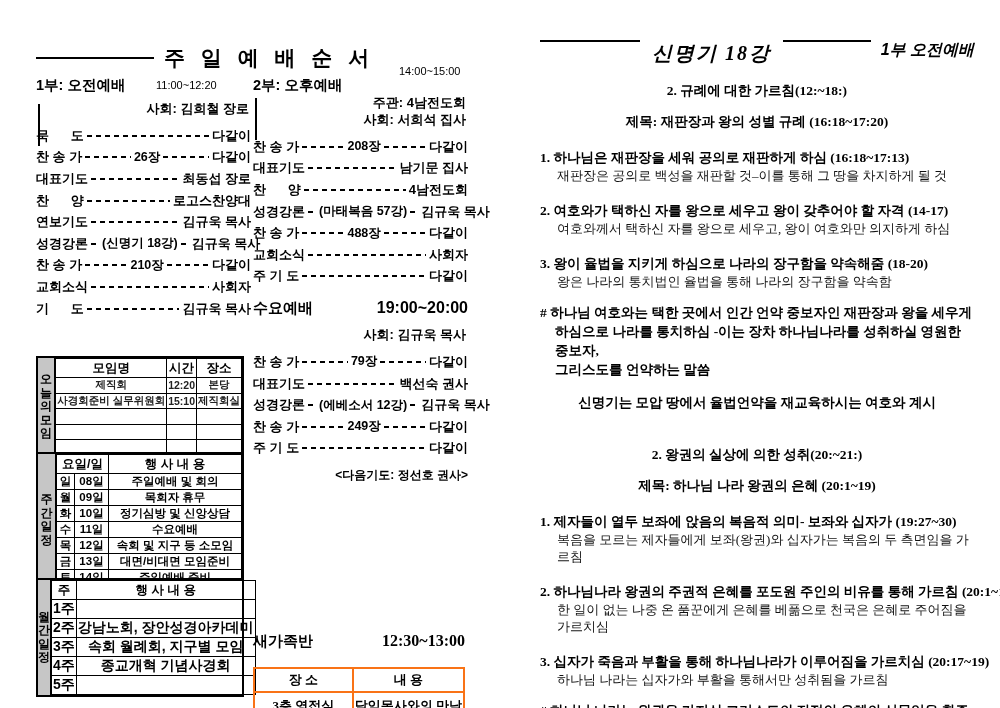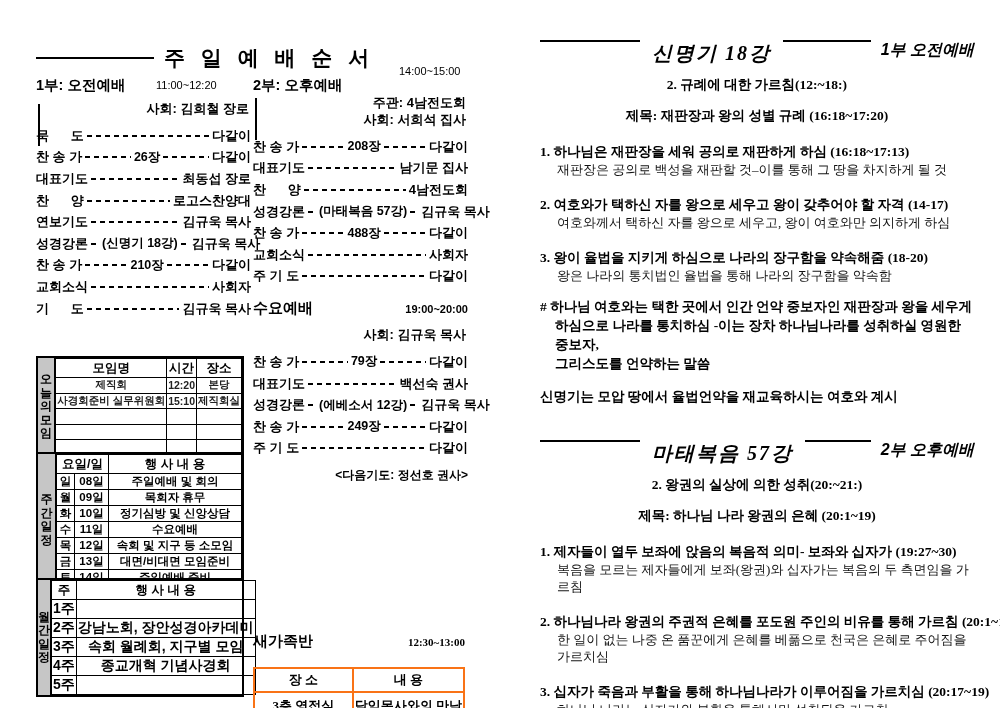--- a/index.html
+++ b/index.html
@@ -24,21 +24,21 @@
   .rline{text-align:right;font-size:13px;font-weight:bold;line-height:17px;padding-right:2px;white-space:nowrap;}
   .olist{margin-top:8px;}
   .oline{display:flex;align-items:center;height:21.6px;font-size:13px;font-weight:bold;}
   .olabel{white-space:pre;}
   .omid{white-space:pre;font-size:12.5px;}
   .oval{white-space:pre;}
   .leader{flex:1;height:2px;min-width:8px;margin:0 3px;
     background-image:repeating-linear-gradient(to right,#000 0 5px,transparent 5px 9px);}
   .svc-head{display:flex;justify-content:space-between;align-items:baseline;margin-top:12px;}
   .svc-label{font-size:15px;font-weight:bold;}
-  .svc-time{font-size:11px;font-weight:bold;}
+  .svc-time{font-size:16px;font-weight:bold;}
   .next-prayer{text-align:right;font-size:12px;font-weight:bold;margin-top:8px;white-space:nowrap;}
 
   
   .tblwrap{display:flex;border:2px solid #000;background:#fff;}
   .sidecell{width:17px;background:#c6c6c6;border-right:1px solid #000;
     display:flex;align-items:center;justify-content:center;
     font-size:12px;font-weight:bold;white-space:pre-line;line-height:13.5px;text-align:center;}
   .ltable{border-collapse:collapse;flex:1;table-layout:fixed;}
   .ltable th,.ltable td{border:1px solid #000;text-align:center;padding:0 1px;
     font-weight:bold;overflow:hidden;white-space:nowrap;}
@@ -54,29 +54,29 @@
 
   
   #right-page{left:540px;top:40px;width:434px;
     font-family:"Liberation Serif","DejaVu Serif",serif;}
   .sec-head{display:flex;align-items:flex-start;font-style:italic;}
   .sec-rule-l{width:100px;}
   .sec-rule-m{flex:1;max-width:110px;}
   .sec-title{font-size:20px;font-weight:bold;margin:0 12px;letter-spacing:2px;white-space:nowrap;}
   .sec-badge{font-size:16px;font-weight:bold;margin-left:10px;white-space:nowrap;
     font-family:"Liberation Sans","DejaVu Sans",sans-serif;}
-  .sec-sub{text-align:center;font-weight:bold;font-size:13.5px;margin-top:9px;}
+  .sec-sub{text-align:center;font-weight:bold;font-size:13.5px;margin-top:15px;}
   .sec-topic{text-align:center;font-weight:bold;font-size:13.5px;margin-top:13px;}
   .sec-items{margin-top:2px;}
   .item{margin-top:11px;}
   .item-head{font-weight:bold;font-size:13.5px;line-height:18px;white-space:nowrap;margin-top:18px;}
   .item-body{font-size:13px;line-height:17px;padding-left:17px;color:#111;}
   .sec-note{margin-top:13px;font-weight:bold;font-size:13.5px;line-height:19px;
     padding-left:15px;text-indent:-15px;white-space:pre-line;}
-  .sec-footer{margin-top:15px;font-weight:bold;font-size:13.5px;}
+  .sec-footer{margin-top:15px;font-weight:bold;font-size:13.5px;text-align:center;}
   #sec2{margin-top:34px;}
 </style>
 </head>
 <body>
 
 <div class="abs" id="p1-title-row">
   <div class="rule" id="p1-title-rule"></div>
   <div id="p1-title">주 일 예 배 순 서</div>
 </div>
 
@@ -478,26 +478,20 @@
           <div class="item-body">왕은 나라의 통치법인 율법을 통해 나라의 장구함을 약속함</div>
         </div>
       </div>
     <div class="sec-note">#  하나님 여호와는 택한 곳에서 인간 언약 중보자인 재판장과 왕을 세우게
 하심으로 나라를 통치하심 -이는 장차 하나님나라를 성취하실 영원한 중보자,
 그리스도를 언약하는 말씀</div>
     <div class="sec-footer">신명기는 모압 땅에서 율법언약을 재교육하시는 여호와 계시</div>
   </div>
 
   <div id="sec2">
-    <div class="sec-head">
-      <div class="rule sec-rule-l"></div>
-      <div class="sec-title">마태복음 57강</div>
-      <div class="rule sec-rule-m"></div>
-      <div class="sec-badge">2부 오후예배</div>
-    </div>
     <div class="sec-sub">2. 왕권의 실상에 의한 성취(20:~21:)</div>
     <div class="sec-topic">제목: 하나님 나라 왕권의 은혜 (20:1~19)</div>
     <div class="sec-items">
 
         <div class="item">
           <div class="item-head">1.  제자들이 열두 보좌에 앉음의 복음적 의미- 보좌와 십자가 (19:27~30)</div>
           <div class="item-body">복음을 모르는 제자들에게 보좌(왕권)와 십자가는 복음의 두 측면임을 가르침</div>
         </div>
 
         <div class="item">

